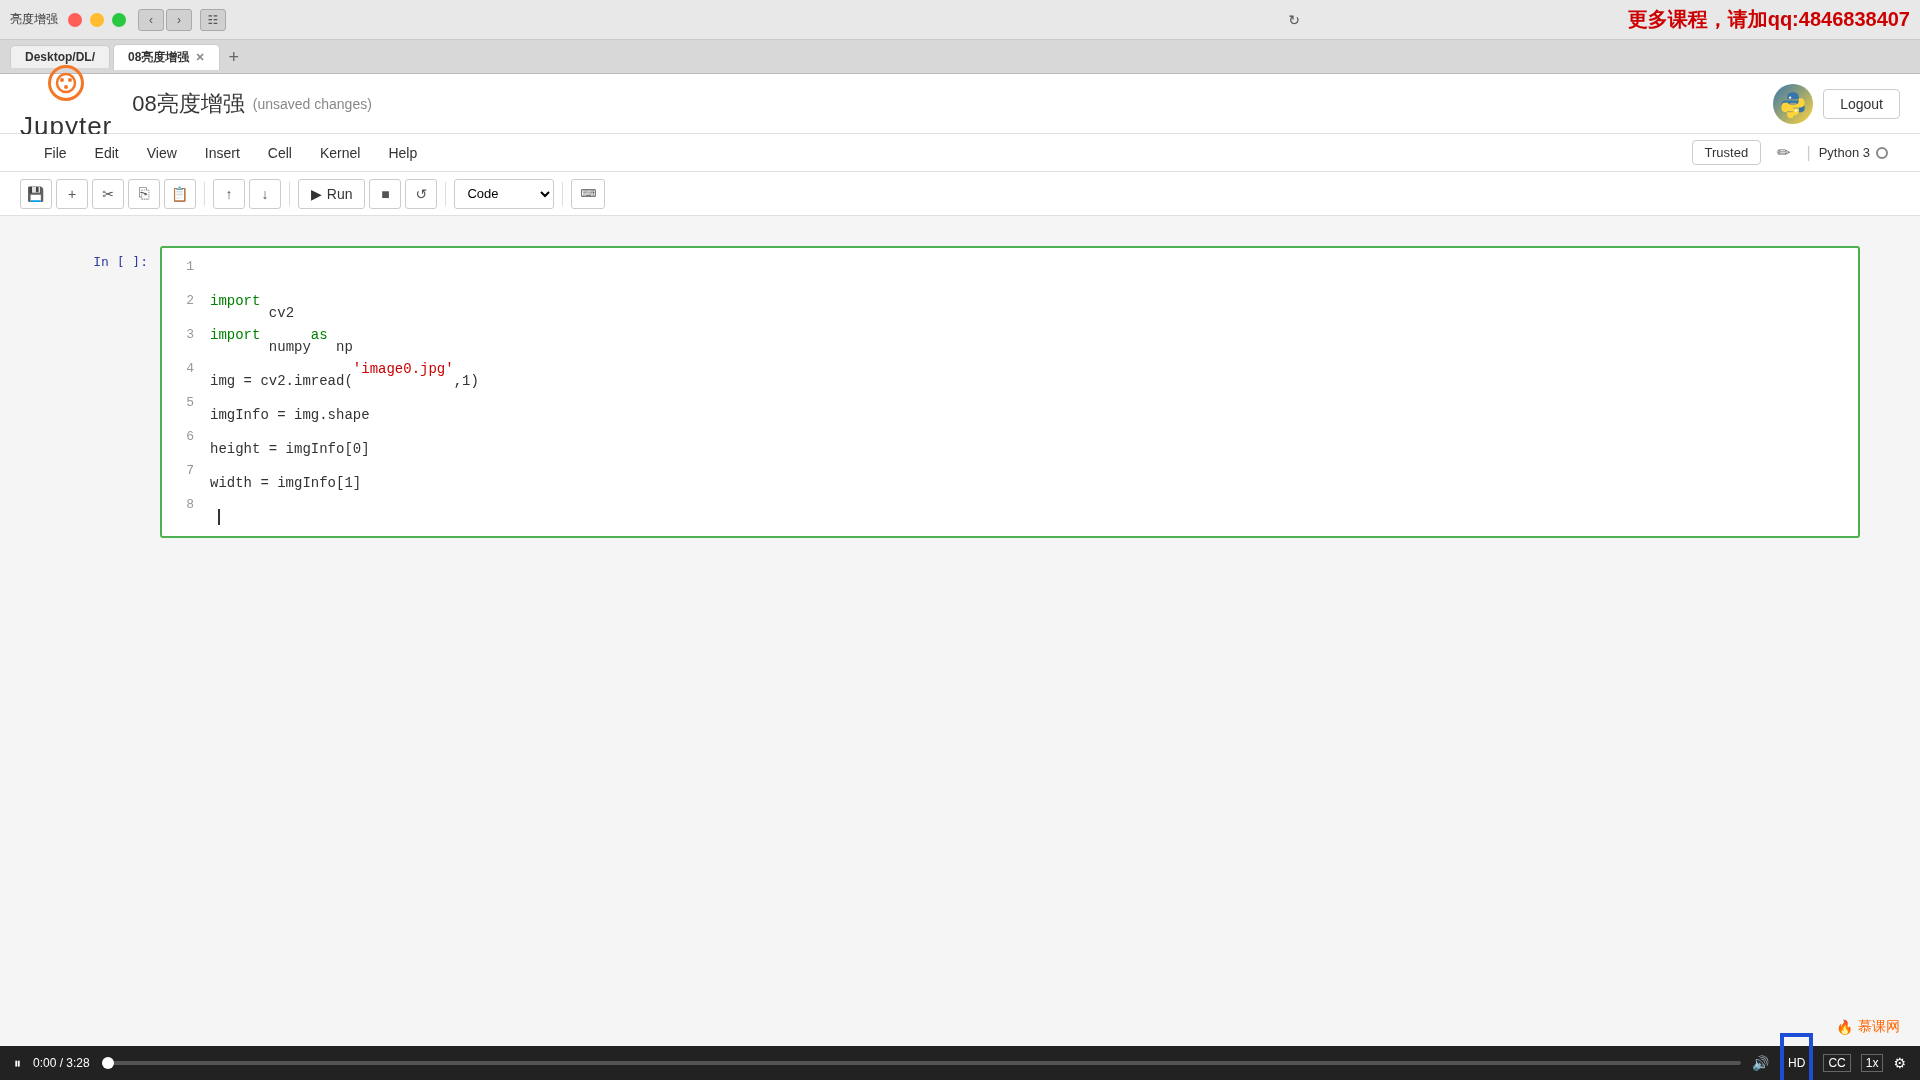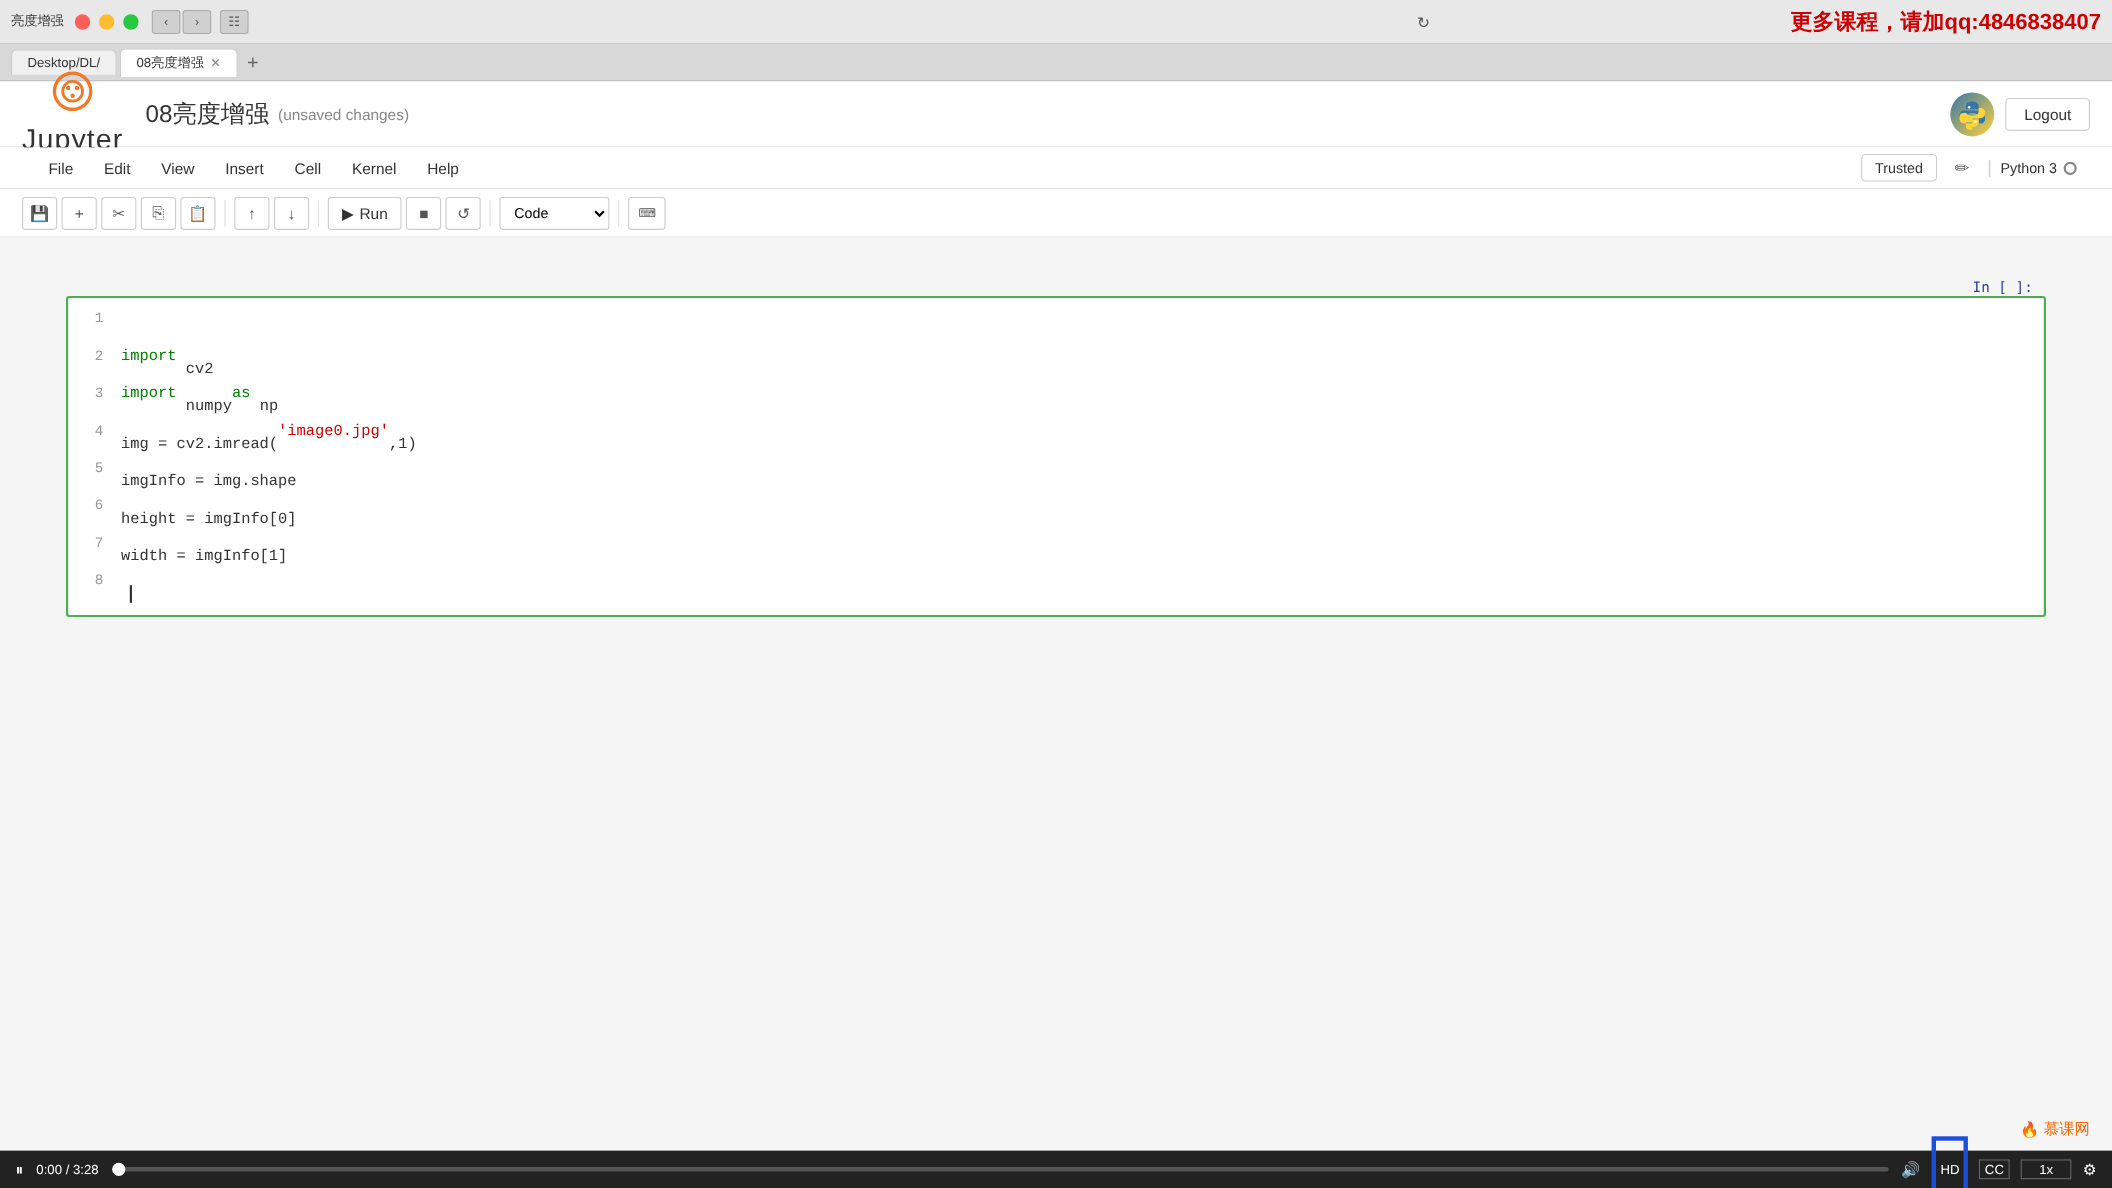--- a/index.html
+++ b/index.html
@@ -28,21 +28,21 @@
 
     
     #tab-bar {
       background: #d8d8d8;
       height: 34px;
       display: flex;
       align-items: center;
       padding: 0 10px;
       border-bottom: 1px solid #bbb;
     }
-    .tab-item { background: #f0f0f0; border: 1px solid #ccc; border-bottom: none; border-radius: 5px 5px 0 0; padding: 4px 14px; font-size: 12px; color: #333; cursor: pointer; margin-right: 3px; display: flex; align-items: center; gap: 6px; }
+    .tab-item { background: #f0f0f0; border: 1px solid #ccc; border-bottom: none; border-radius: 5px 5px 0 0; padding: 4px 14px; font-size: 12px; color: #333; cursor: pointer; margin-right: 3px; display: flex; align-items: center; gap: 6px; font-weight: bold; }
     .tab-item.active { background: white; }
     .tab-plus { margin-left: 6px; font-size: 18px; color: #666; cursor: pointer; line-height: 1; }
 
     
     #jupyter-header {
       background: white;
       padding: 8px 20px;
       display: flex;
       align-items: center;
       border-bottom: 1px solid #e0e0e0;
@@ -87,21 +87,20 @@
     .tool-btn { width: 32px; height: 30px; border: 1px solid #ccc; border-radius: 3px; background: white; cursor: pointer; display: flex; align-items: center; justify-content: center; font-size: 14px; color: #555; }
     .tool-separator { width: 1px; height: 24px; background: #ddd; margin: 0 4px; }
     .run-btn { display: flex; align-items: center; gap: 5px; padding: 0 12px; height: 30px; border: 1px solid #ccc; border-radius: 3px; background: white; cursor: pointer; font-size: 14px; color: #333; }
     .cell-type-select { height: 30px; border: 1px solid #ccc; border-radius: 3px; background: white; font-size: 13px; padding: 0 8px; cursor: pointer; min-width: 100px; }
     .keyboard-btn { width: 34px; height: 30px; border: 1px solid #ccc; border-radius: 3px; background: white; cursor: pointer; display: flex; align-items: center; justify-content: center; font-size: 11px; color: #555; }
 
     
     .cell-container {
       display: flex;
       margin-bottom: 10px;
-      flex-direction: column;
     }
     .cell-prompt {
       min-width: 100px;
       text-align: right;
       padding: 8px 12px 0 0;
       font-size: 13px;
       color: #303f9f;
       font-family: monospace;
     }
     .cell-body {
@@ -318,16 +317,16 @@
   <span class="play-btn">⏸</span>
   <span class="time-display">0:00 / 3:28</span>
   <div class="progress-bar-container">
     <div class="progress-bar-fill"></div>
     <div class="progress-knob"></div>
   </div>
   <div class="bottom-icons">
     <span class="bottom-icon">🔊</span>
     <span class="bottom-icon" style="font-size:12px;border:4px solid #1d4ed8;padding:19px 4px;">HD</span>
     <span class="bottom-icon" style="font-size:12px;border:1px solid #666;padding:1px 4px;">CC</span>
-    <span class="bottom-icon" style="font-size:12px;border:1px solid #666;padding:1px 16px;">1x</span>
+    <span class="bottom-icon" style="font-size:12px;border:1px solid #666;padding:1px 4px;">1x</span>
     <span class="bottom-icon">⚙</span>
   </div>
 </div>
 
 </body></html>

